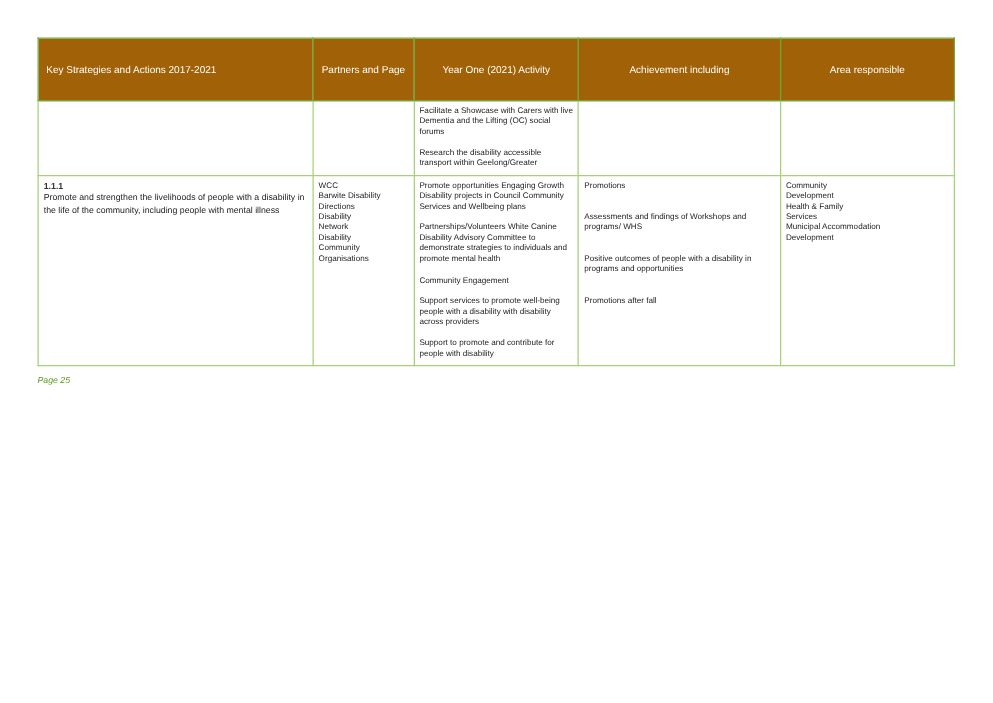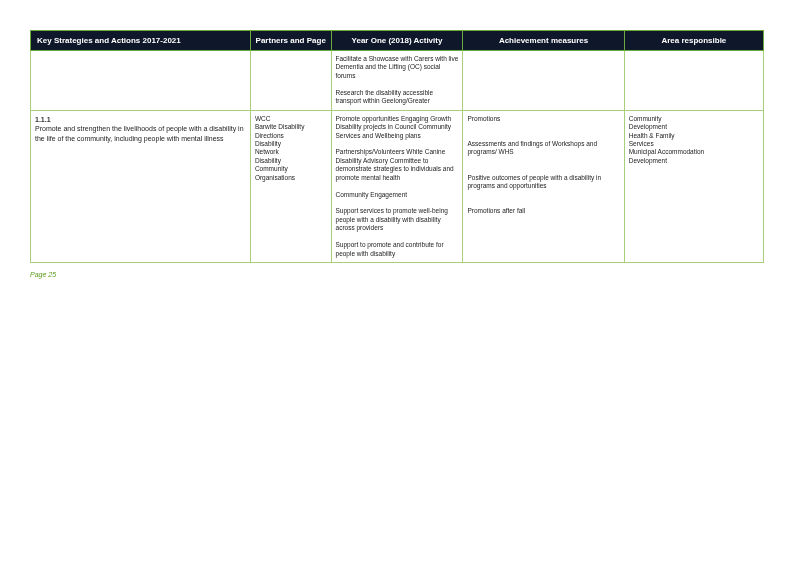--- a/index.html
+++ b/index.html
@@ -14,25 +14,25 @@
     }
     .page-container {
       width: 100%;
     }
     table {
       width: 100%;
       border-collapse: collapse;
       border: 1.5px solid #6aaa3a;
     }
     thead tr th {
-      background-color: #0f172a;
+      background-color: #a16207;
       color: #fff;
-      font-weight: bold;
+      font-weight: normal;
       font-size: 8px;
-      padding: 5px 4px;
+      padding: 20px 4px;
       border: 1.5px solid #6aaa3a;
       text-align: center;
       vertical-align: middle;
     }
     thead tr th:first-child {
       text-align: left;
       padding-left: 6px;
     }
     tbody tr td {
       border: 1px solid #a8d07a;
@@ -68,22 +68,22 @@
   </style>
 </head>
 <body>
 
 <div class="page-container">
   <table>
     <thead>
       <tr>
         <th class="col-strategies">Key Strategies and Actions 2017-2021</th>
         <th class="col-partners">Partners and Page</th>
-        <th class="col-year">Year One (2018) Activity</th>
-        <th class="col-achievement">Achievement measures</th>
+        <th class="col-year">Year One (2021) Activity</th>
+        <th class="col-achievement">Achievement including</th>
         <th class="col-area">Area responsible</th>
       </tr>
     </thead>
     <tbody>
 
       <tr>
         <td class="col-strategies"></td>
         <td class="col-partners"></td>
         <td class="col-year small-text">
           Facilitate a Showcase with Carers with live Dementia and the Lifting (OC) social forums<br><br>

